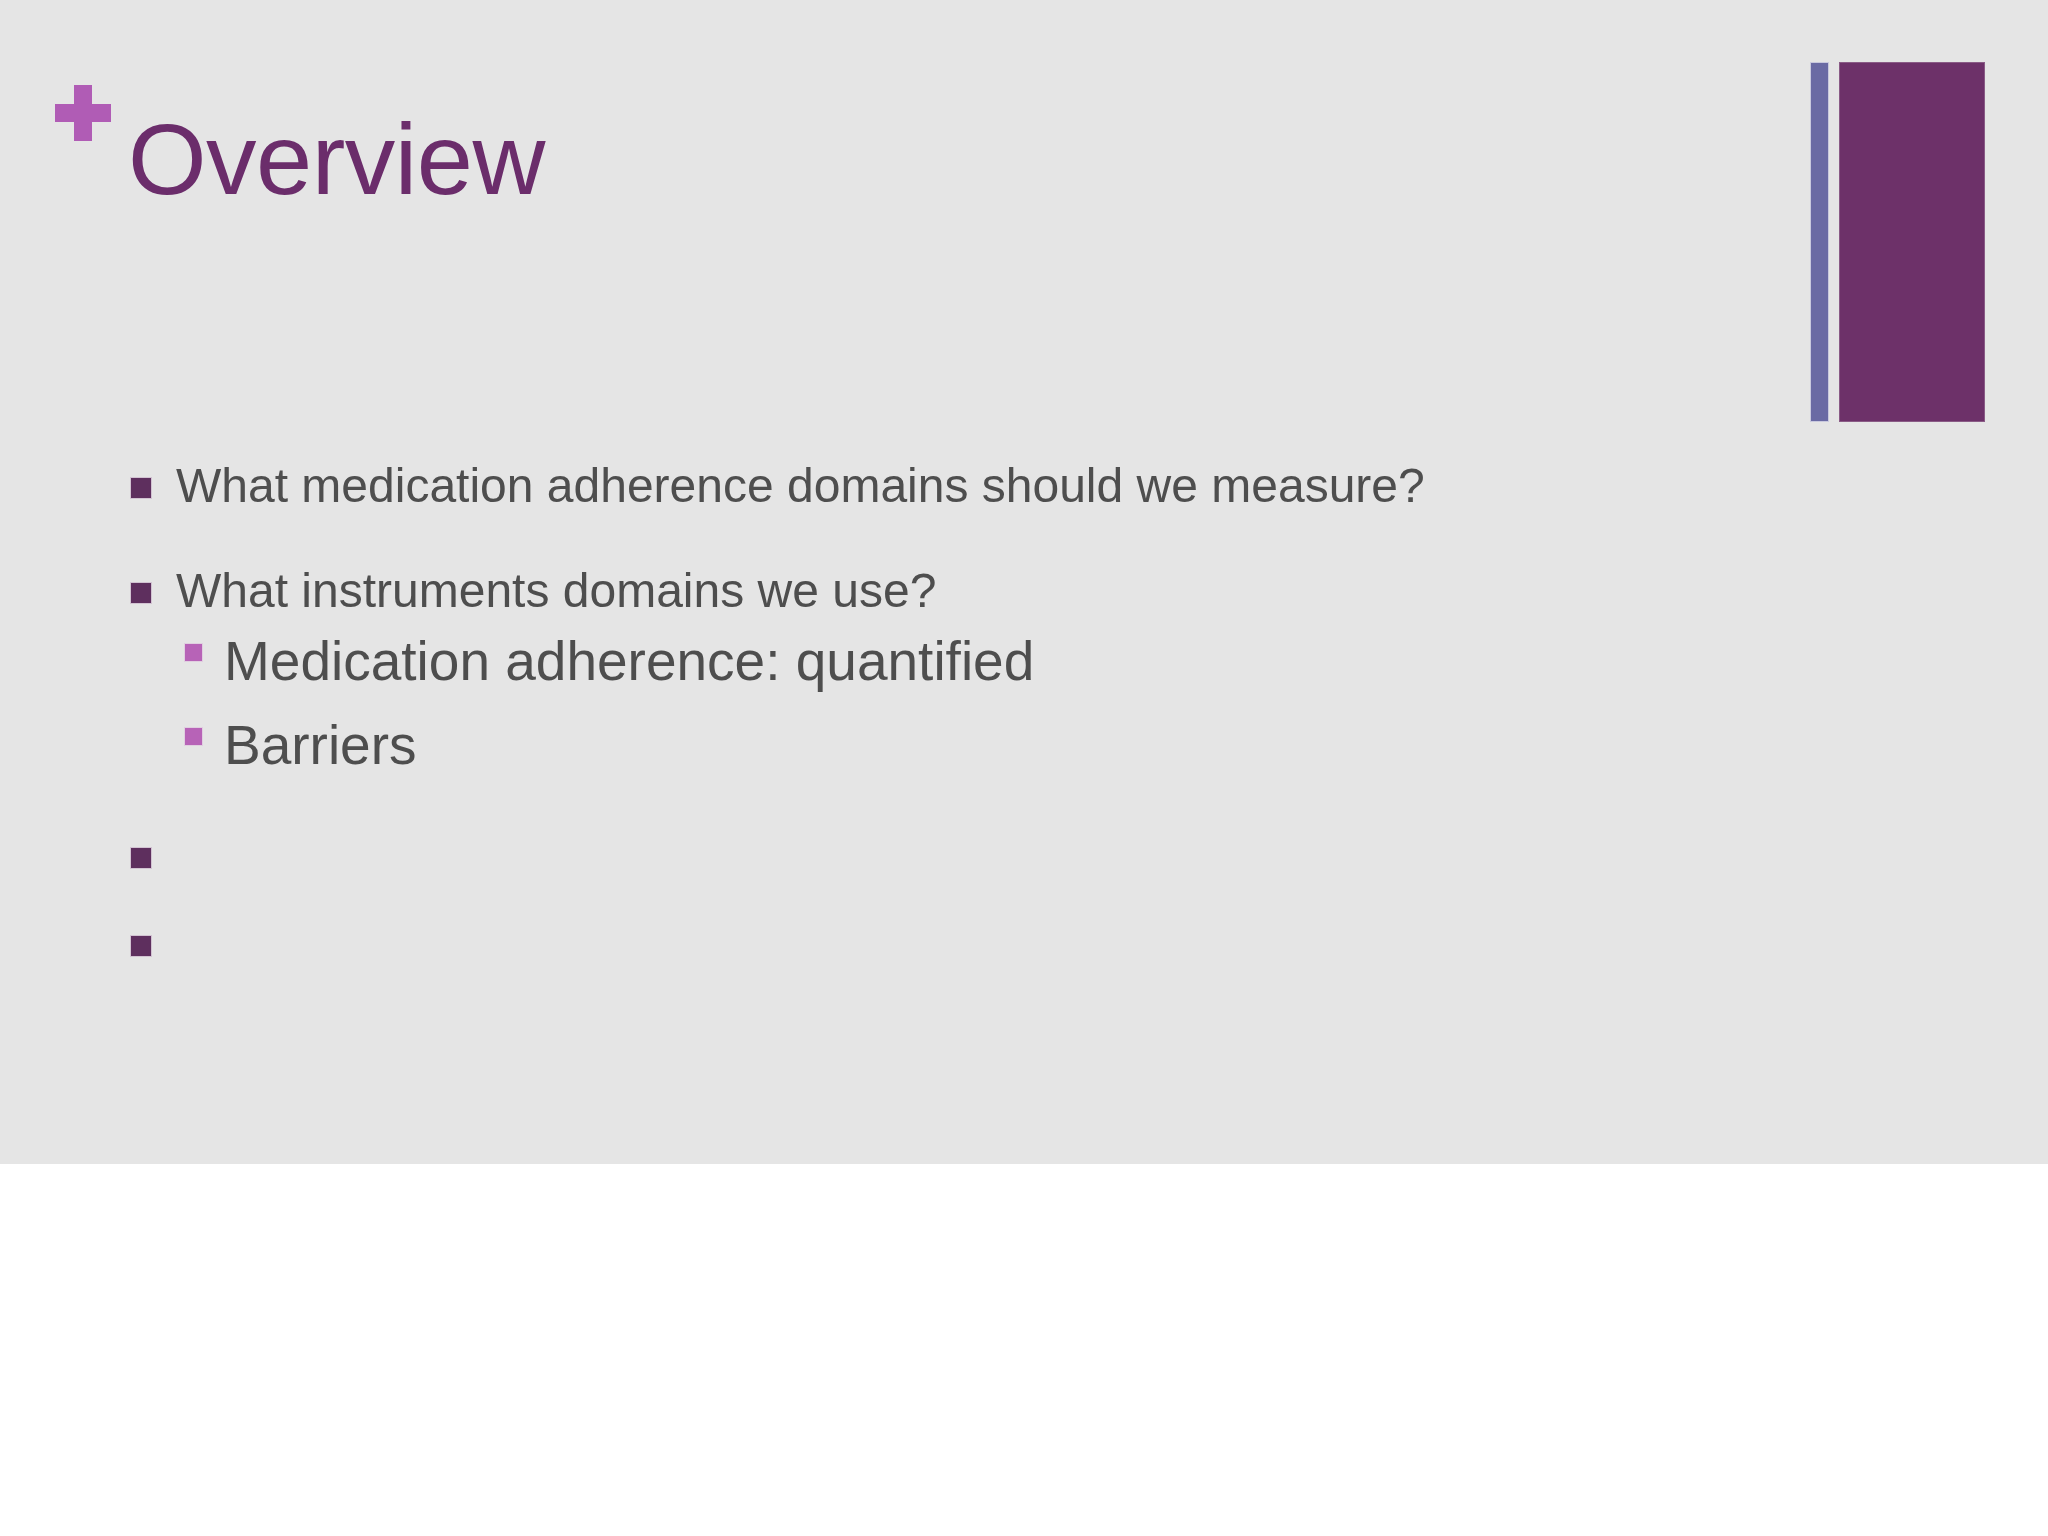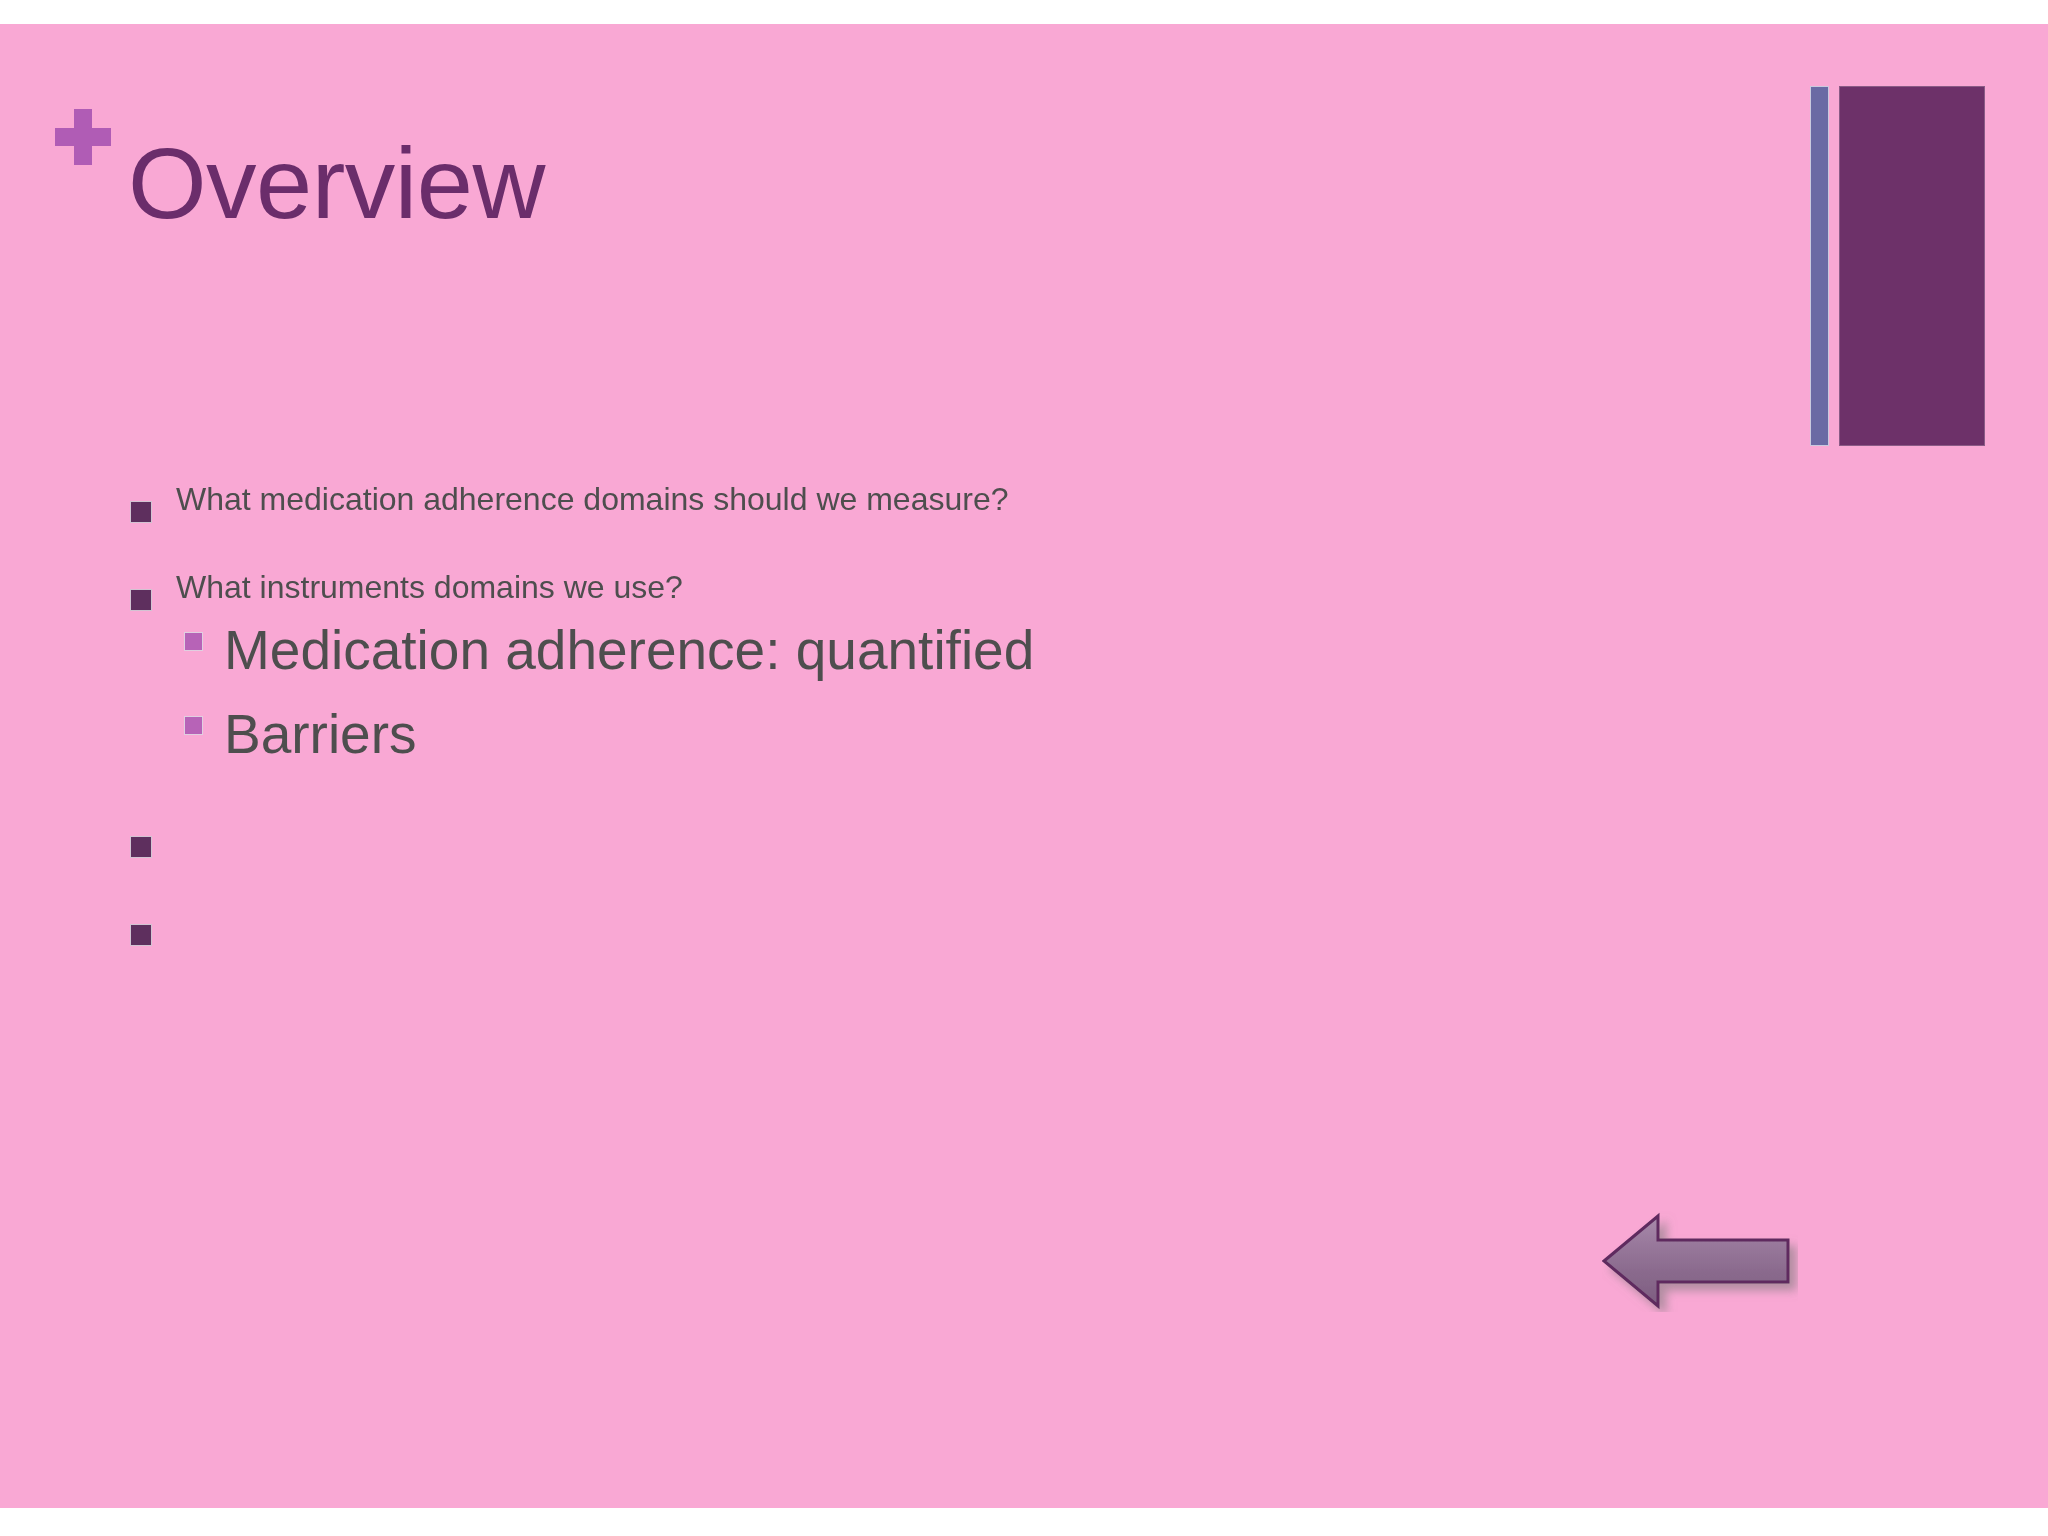--- a/index.html
+++ b/index.html
@@ -4,25 +4,24 @@
 <style>
   html, body {
     margin: 0;
     padding: 0;
     background: #ffffff;
   }
 
   .slide {
     position: relative;
     width: 2048px;
-    height: 1484px;
-    background: #f9a8d4;
+    height: 1164px;
+    background: #e5e5e5;
     overflow: hidden;
     font-family: "Liberation Sans", sans-serif;
-    margin-top: 24px;
   }
 
   
   .plus-mark {
     position: absolute;
     left: 55px;
     top: 85px;
     width: 56px;
     height: 56px;
   }
@@ -106,21 +105,21 @@
   .bullet-row.sub .bullet-marker {
     width: 19px;
     height: 19px;
     background: #b763b7;
     border: 1px solid #e0cfe0;
     margin-top: 17px;
     margin-right: 21px;
   }
 
   .bullet-text {
-    font-size: 32px;
+    font-size: 48px;
     line-height: 1.28;
     color: #4e4e4e;
     font-weight: 400;
   }
   .bullet-row.sub .bullet-text {
     font-size: 55px;
     line-height: 1.28;
   }
 
   .sub-group {

